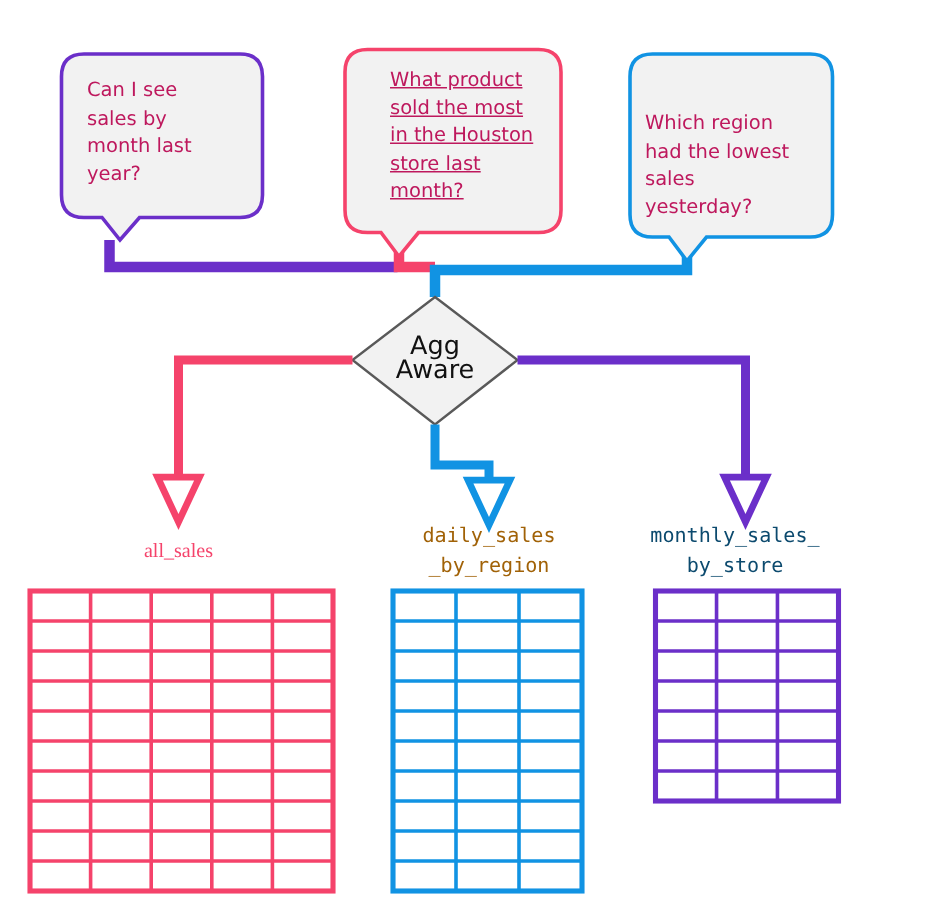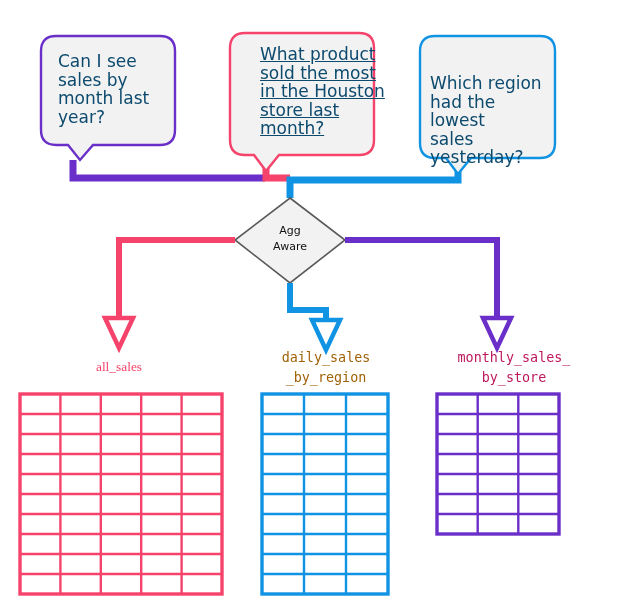--- a/index.html
+++ b/index.html
@@ -17,30 +17,30 @@
   #canvas {
     position: absolute;
     left: 0;
     top: 0;
     width: 634px;
     height: 610px;
   }
   .bubble-text {
     position: absolute;
     font-family: "DejaVu Sans", sans-serif;
-    font-size: 17px;
+    font-size: 13px;
     line-height: 18.6px;
-    color: #0c4a6e;
+    color: #be185d;
     white-space: pre-line;
     pointer-events: none;
   }
   .diamond-text {
     position: absolute;
     font-family: "DejaVu Sans", sans-serif;
-    font-size: 11px;
+    font-size: 17px;
     line-height: 16px;
     color: #111111;
     text-align: center;
     white-space: pre-line;
     pointer-events: none;
   }
   .table-label {
     position: absolute;
     font-family: "DejaVu Sans Mono", monospace;
     font-size: 13.4px;
@@ -169,14 +169,14 @@
 yesterday?</div>
 
 <div class="diamond-text" style="left:240px; top:223px; width:100px;">Agg
 Aware</div>
 
 <div class="table-label" style="left:49px; top:357px; width:140px; color:#F5436B;font-family:Liberation Serif, serif;">all_sales</div>
 
 <div class="table-label" style="left:258px; top:348px; width:136px; color:#a16207;">daily_sales
 _by_region</div>
 
-<div class="table-label" style="left:438px; top:348px; width:152px; color:#be185d;">monthly_sales_
+<div class="table-label" style="left:414px; top:348px; width:152px; color:#0c4a6e;">monthly_sales_
 by_store</div>
 
 </body></html>

